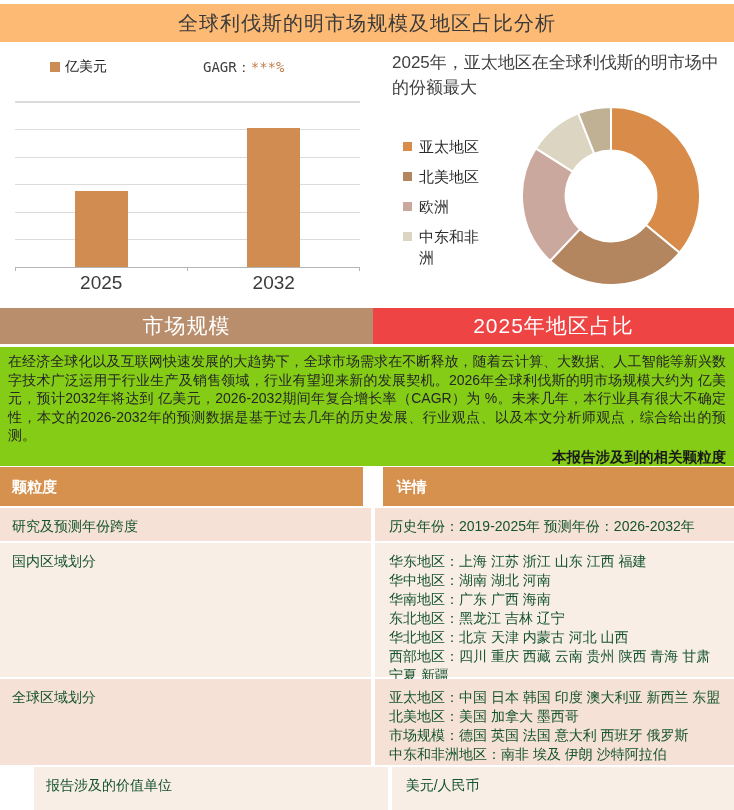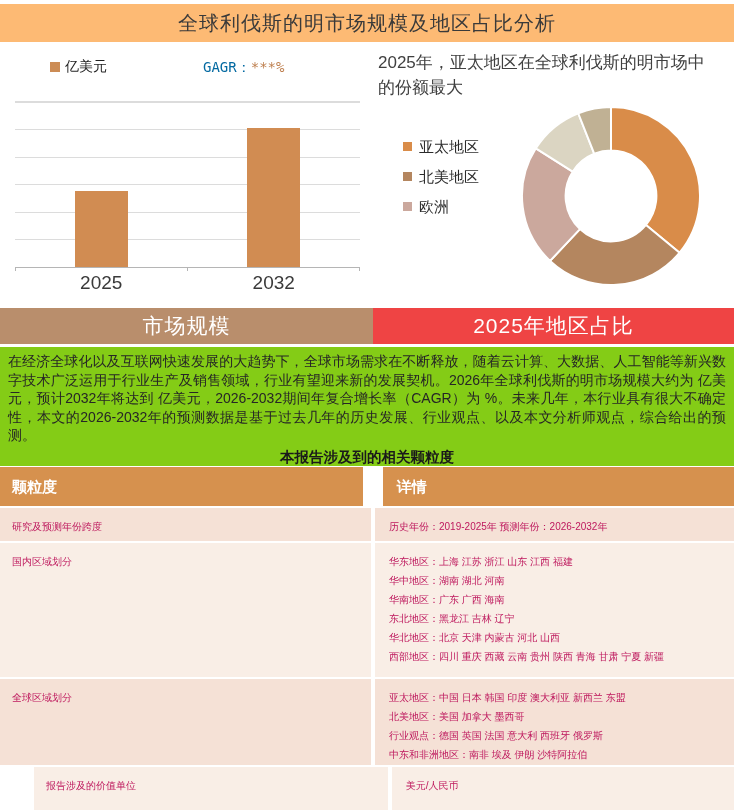--- a/index.html
+++ b/index.html
@@ -11,62 +11,62 @@
   
   .title-bar{
     position:absolute;left:0;top:4px;width:734px;height:38px;
     background:#fdba74;color:#3A3A3A;font-size:20px;line-height:38px;
     text-align:center;letter-spacing:1px;
   }
   
   .bar-legend{position:absolute;left:50px;top:58px;height:18px;display:flex;align-items:center;font-size:14px;color:#1F1F1F;}
   .bar-legend .sq{width:10px;height:10px;background:#CC8C55;margin-right:5px;display:inline-block;}
   .gagr{position:absolute;left:203px;top:59px;font-size:14px;font-family:"DejaVu Sans Mono","Liberation Mono",monospace;}
-  .gagr .g-label{color:#0369a1;}
+  .gagr .g-label{color:#404040;}
   .gagr .g-value{color:#BE7F4E;}
   .bar-plot{
     position:absolute;left:15px;top:101px;width:345px;height:165px;
     border-top:1px solid #DCDCDC;border-bottom:1px solid #B5B5B5;
     background-image:repeating-linear-gradient(to top,transparent 0px,transparent 26.5px,#DCDCDC 26.5px,#DCDCDC 27.5px);
   }
   .bar{position:absolute;bottom:0;width:53px;background:#D18C52;}
   .tick{position:absolute;top:100%;width:1px;height:4px;background:#B5B5B5;}
   .x-labels{position:absolute;left:15px;top:272px;width:345px;height:20px;}
   .x-label{position:absolute;width:80px;text-align:center;font-size:19px;color:#3A3A3A;}
   
   .donut-heading{
-    position:absolute;left:378px;top:50px;width:340px;
+    position:absolute;left:392px;top:50px;width:340px;
     font-size:17px;line-height:25px;color:#404040;
   }
   .donut-legend{position:absolute;left:403px;top:136px;width:110px;}
   .dl-item{display:flex;margin-bottom:9px;font-size:15px;line-height:21px;color:#2B2B2B;}
   .dl-sq{width:9px;height:9px;margin:6px 7px 0 0;flex:0 0 9px;}
   .dl-text{width:72px;}
   .donut-svg{position:absolute;left:520px;top:105px;}
   
   .tabs{position:absolute;left:0;top:308px;width:734px;height:36px;display:flex;}
   .tab{height:36px;line-height:36px;text-align:center;color:#FFFFFF;font-size:21px;letter-spacing:1px;}
   .tab-left{width:373px;background:#B98E6C;}
   .tab-right{width:361px;background:#ef4444;}
   
   .summary{
     position:absolute;left:0;top:347px;width:734px;height:119px;
     background:#84cc16;box-sizing:border-box;padding:5px 8px 0 8px;
   }
   .summary p{margin:0;font-size:14px;line-height:18.5px;color:#262626;text-align:justify;}
-  .table-caption{margin-top:3px;text-align:center;font-size:14.5px;font-weight:bold;color:#1A1A1A;}
+  .table-caption{margin-top:3px;text-align:right;font-size:14.5px;font-weight:bold;color:#1A1A1A;}
   
   .grid{position:absolute;left:0;top:467px;width:734px;height:343px;overflow:hidden;}
   .g-row{display:flex;margin-bottom:2px;}
   .g-cell{box-sizing:border-box;}
   .c-left{width:371px;padding:9px 6px 0 12px;margin-right:4px;}
   .c-right{width:359px;padding:9px 6px 0 14px;}
   .g-head{height:39px;gap:16px;}
   .g-head .g-cell{background:#D6914E;color:#FFFFFF;font-weight:bold;font-size:15px;padding-top:11px;}
-  .g-body .g-cell{font-size:10px;color:#be185d;line-height:19px;white-space:pre-wrap;}
+  .g-body .g-cell{font-size:14px;color:#14532d;line-height:19px;white-space:pre-wrap;}
   .row-odd .g-cell{background:#F5E1D6;}
   .row-even .g-cell{background:#F9EEE6;}
   .r1{height:33px;}
   .r2{height:134px;}
   .r3{height:86px;}
   .r4{height:43px;margin-left:34px;}
   .detail-line{margin:0;}
 </style>
 </head>
 <body>
@@ -99,20 +99,24 @@
       <span class="dl-text">亚太地区</span>
     </div>
     <div class="dl-item">
       <span class="dl-sq" style="background: rgb(180, 134, 95);"></span>
       <span class="dl-text">北美地区</span>
     </div>
     <div class="dl-item">
       <span class="dl-sq" style="background: rgb(203, 168, 157);"></span>
       <span class="dl-text">欧洲</span>
     </div>
+    <div class="dl-item">
+      <span class="dl-sq" style="background: rgb(219, 213, 194);"></span>
+      <span class="dl-text">中东和非洲</span>
+    </div>
   </div>
 <svg class="donut-svg" id="donut-svg" width="182" height="182" viewBox="0 0 182 182">
     <path d="M 91 2 A 89 89 0 0 1 159.57567860704526 147.73073508763335 L 125.97359608959309 119.93267489469301 A 45.39 45.39 0 0 0 91 45.61 Z" fill="#D98C49" stroke="#FFFFFF" stroke-width="2" stroke-linejoin="round"></path>
     <path d="M 159.57567860704526 147.73073508763335 A 89 89 0 0 1 30.07530757234673 155.87820784050564 L 59.92840686189683 124.08788599865788 A 45.39 45.39 0 0 0 125.97359608959309 119.93267489469301 Z" fill="#B4865F" stroke="#FFFFFF" stroke-width="2" stroke-linejoin="round"></path>
     <path d="M 30.07530757234673 155.87820784050564 A 89 89 0 0 1 15.854814630320618 43.31141524686936 L 52.675955461463516 66.67882177590337 A 45.39 45.39 0 0 0 59.92840686189683 124.08788599865788 Z" fill="#CBA89D" stroke="#FFFFFF" stroke-width="2" stroke-linejoin="round"></path>
     <path d="M 15.854814630320618 43.31141524686936 A 89 89 0 0 1 58.23691481106367 8.249892755945623 L 74.29082655364248 48.797445305532264 A 45.39 45.39 0 0 0 52.675955461463516 66.67882177590337 Z" fill="#DBD5C2" stroke="#FFFFFF" stroke-width="2" stroke-linejoin="round"></path>
     <path d="M 58.23691481106367 8.249892755945623 A 89 89 0 0 1 90.99999999999997 2 L 90.99999999999999 45.61 A 45.39 45.39 0 0 0 74.29082655364248 48.797445305532264 Z" fill="#C0B194" stroke="#FFFFFF" stroke-width="2" stroke-linejoin="round"></path>
   </svg>
 
 <div class="tabs">
@@ -133,19 +137,19 @@
   <div class="g-row g-body row-odd r1">
     <div class="g-cell c-left">研究及预测年份跨度</div>
     <div class="g-cell c-right"><div class="detail-line">历史年份：2019-2025年 预测年份：2026-2032年</div></div>
   </div>
   <div class="g-row g-body row-even r2">
     <div class="g-cell c-left">国内区域划分</div>
     <div class="g-cell c-right"><div class="detail-line">华东地区：上海 江苏 浙江 山东 江西 福建</div><div class="detail-line">华中地区：湖南 湖北 河南</div><div class="detail-line">华南地区：广东 广西 海南</div><div class="detail-line">东北地区：黑龙江 吉林 辽宁</div><div class="detail-line">华北地区：北京 天津 内蒙古 河北 山西</div><div class="detail-line">西部地区：四川 重庆 西藏 云南 贵州 陕西 青海 甘肃 宁夏 新疆</div></div>
   </div>
   <div class="g-row g-body row-odd r3">
     <div class="g-cell c-left">全球区域划分</div>
-    <div class="g-cell c-right"><div class="detail-line">亚太地区：中国 日本 韩国 印度 澳大利亚 新西兰 东盟</div><div class="detail-line">北美地区：美国 加拿大 墨西哥</div><div class="detail-line">行业观点：德国 英国 法国 意大利 西班牙 俄罗斯</div><div class="detail-line">中东和非洲地区：南非 埃及 伊朗 沙特阿拉伯</div></div>
+    <div class="g-cell c-right"><div class="detail-line">亚太地区：中国 日本 韩国 印度 澳大利亚 新西兰 东盟</div><div class="detail-line">北美地区：美国 加拿大 墨西哥</div><div class="detail-line">市场规模：德国 英国 法国 意大利 西班牙 俄罗斯</div><div class="detail-line">中东和非洲地区：南非 埃及 伊朗 沙特阿拉伯</div></div>
   </div>
   <div class="g-row g-body row-even r4">
     <div class="g-cell c-left">报告涉及的价值单位</div>
     <div class="g-cell c-right"><div class="detail-line">美元/人民币</div></div>
   </div>
 </div>
 
 </body></html>

